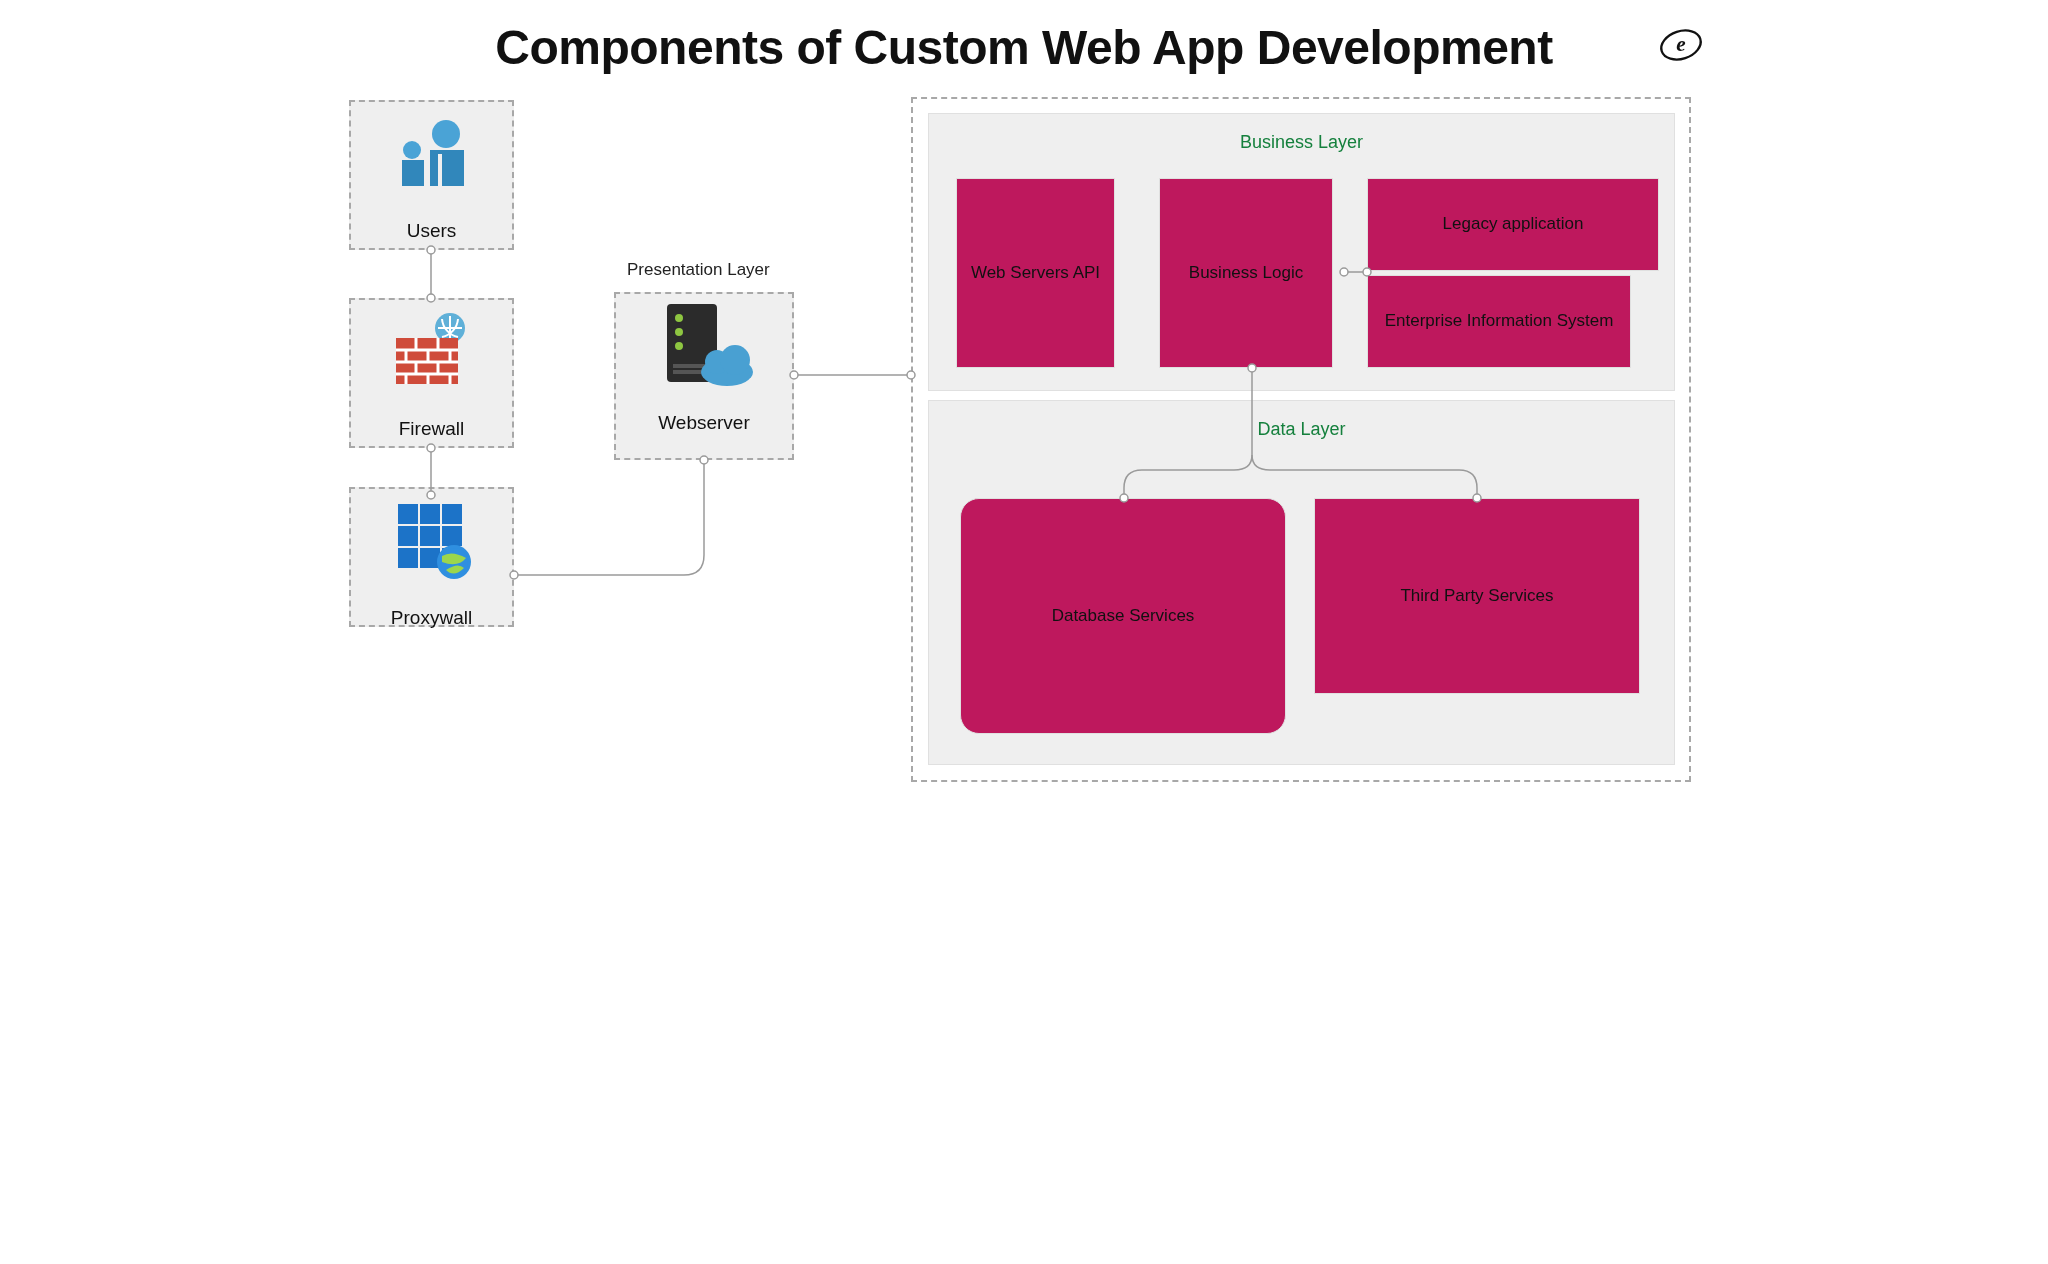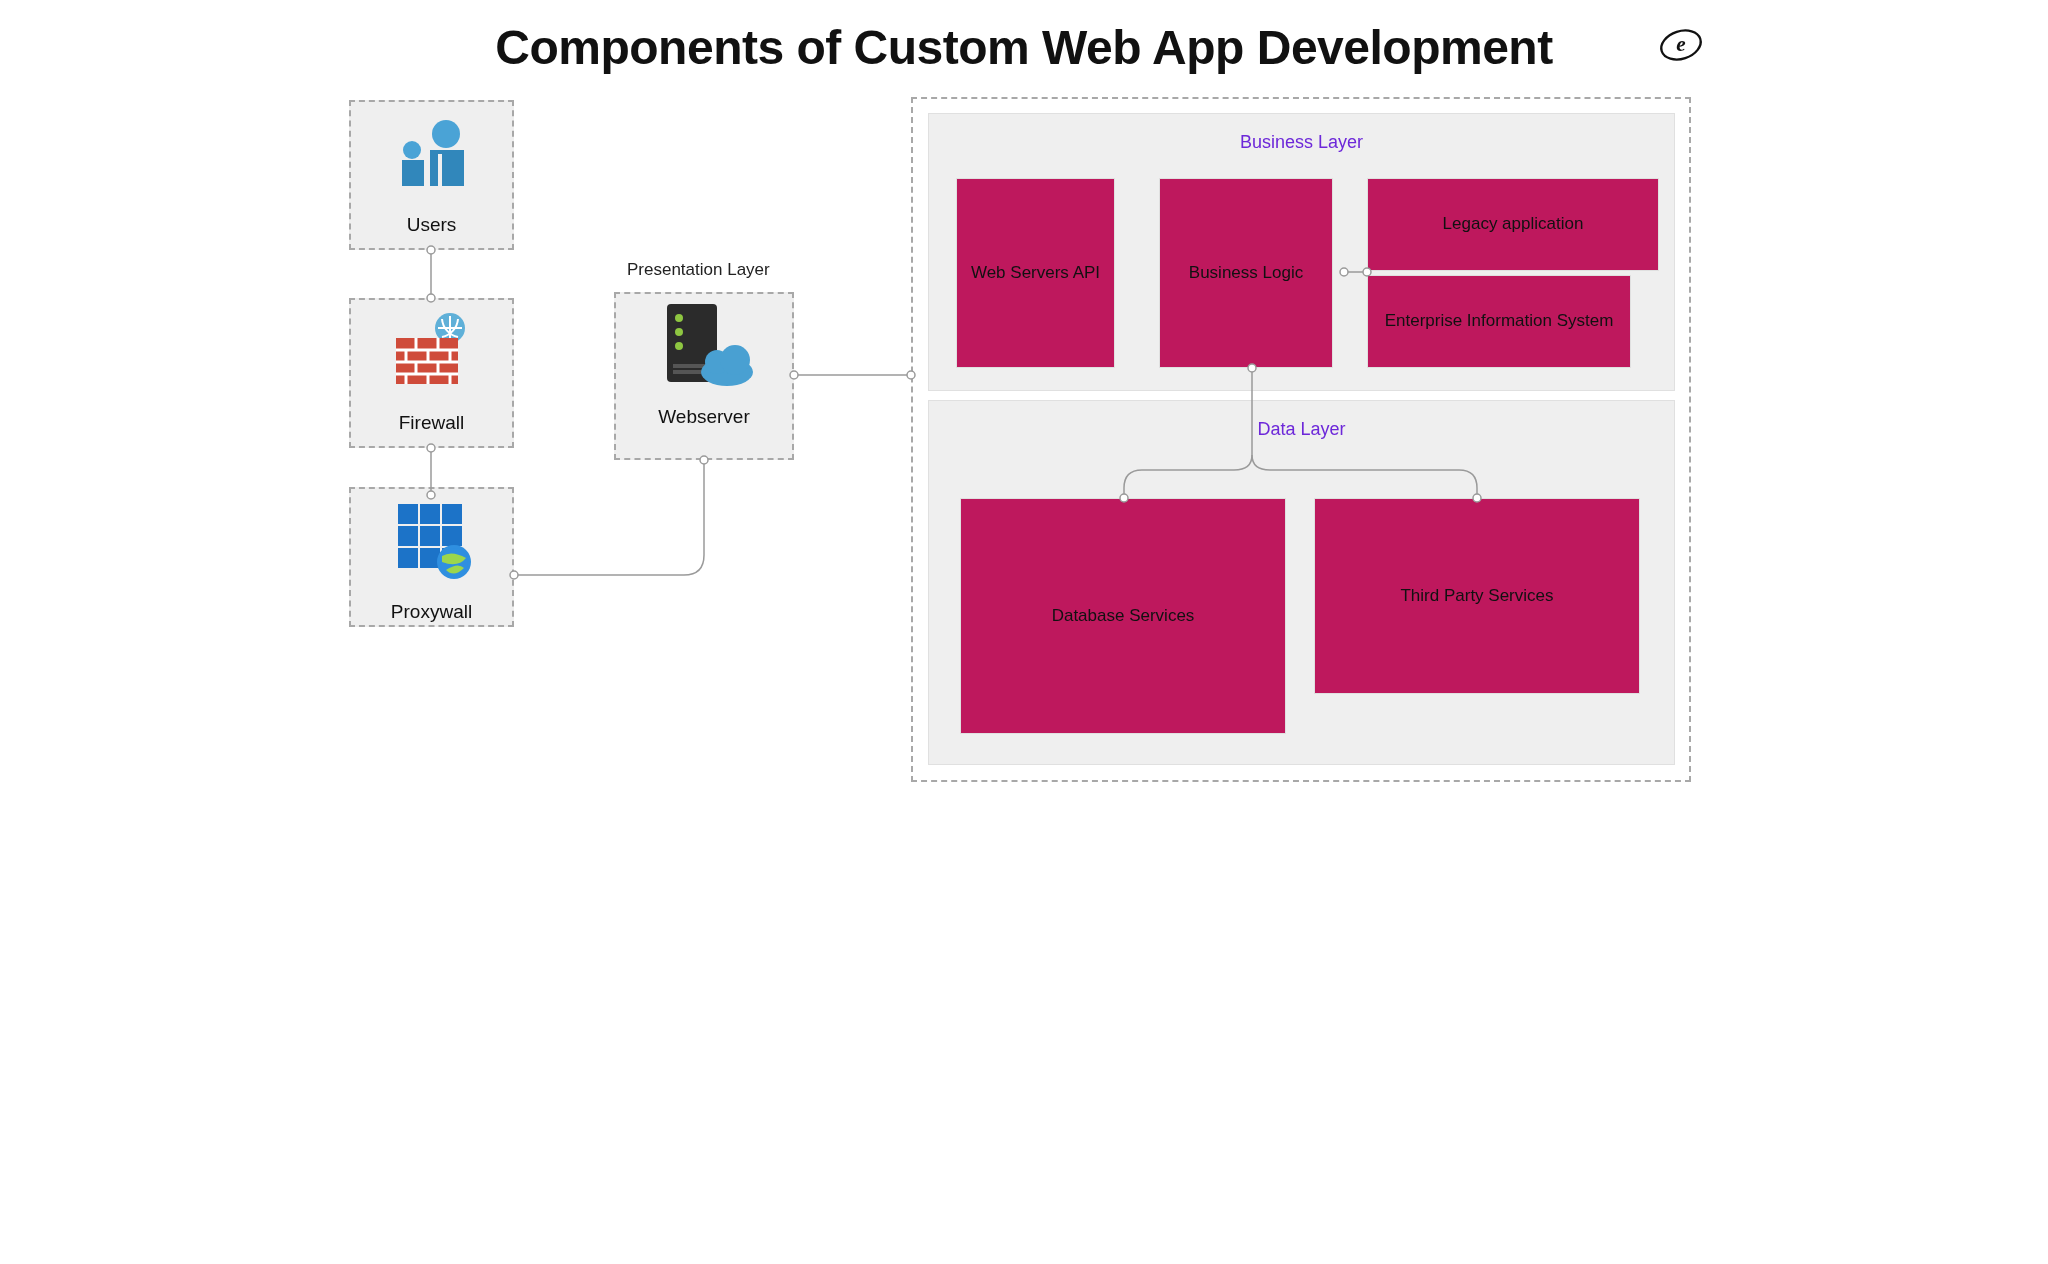--- a/index.html
+++ b/index.html
@@ -1,26 +1,26 @@
 <!DOCTYPE html>
 <html><head>
 <meta charset="utf-8">
 <style>
   html,body{margin:0;padding:0;background:#fff;font-family:Arial,Helvetica,sans-serif;color:#111;}
   .canvas{position:relative;width:1440px;height:889px;margin:0 auto;}
   .title{position:absolute;left:0;right:0;top:20px;text-align:center;font-weight:800;font-size:48px;letter-spacing:-0.5px;}
   .logo{position:absolute;top:22px;right:40px;width:46px;height:46px;}
   .logo svg{width:100%;height:100%;}
   .node{position:absolute;box-sizing:border-box;border:2px dashed #a8a8a8;background:#efefef;text-align:center;padding:10px 8px 16px;}
-  .node .label{font-size:19px;margin-top:18px;}
+  .node .label{font-size:19px;margin-top:24px;}
   .node .icon{height:84px;display:flex;align-items:center;justify-content:center;}
   .plabel{position:absolute;font-size:17px;color:#222;}
   .bigbox{position:absolute;box-sizing:border-box;border:2px dashed #a8a8a8;background:#fff;}
   .layerbox{position:absolute;box-sizing:border-box;background:#efefef;border:1px solid #e0e0e0;}
-  .layer-title{position:absolute;left:0;right:0;top:18px;text-align:center;font-size:18px;color:#6d28d9;}
+  .layer-title{position:absolute;left:0;right:0;top:18px;text-align:center;font-size:18px;color:#15803d;}
   .card{position:absolute;box-sizing:border-box;background:#be185d;border:1px solid #e0e0e0;display:flex;align-items:center;justify-content:center;text-align:center;font-size:17px;padding:6px 10px;line-height:1.35;}
   svg.conn{position:absolute;top:0;left:0;pointer-events:none;}
   .dot{fill:#fff;stroke:#9a9a9a;stroke-width:1.5;}
   .wire{stroke:#9a9a9a;stroke-width:1.5;fill:none;}
 </style>
 </head>
 <body>
 
 <div class="canvas">
 
@@ -125,21 +125,21 @@
     <div class="layer-title">Business Layer</div>
   </div>
   <div class="card" style="left:652px;top:178px;width:159px;height:190px;">Web Servers API</div>
   <div class="card" style="left:855px;top:178px;width:174px;height:190px;">Business Logic</div>
   <div class="card" style="left:1063px;top:178px;width:292px;height:93px;">Legacy application</div>
   <div class="card" style="left:1063px;top:275px;width:264px;height:93px;">Enterprise Information System</div>
 
   <div class="layerbox" style="left:624px;top:400px;width:747px;height:365px;">
     <div class="layer-title">Data Layer</div>
   </div>
-  <div class="card" style="left:656px;top:498px;width:326px;height:236px;">Database Services</div>
+  <div class="card" style="left:656px;top:498px;width:326px;height:236px;border-radius:19px;">Database Services</div>
   <div class="card" style="left:1010px;top:498px;width:326px;height:196px;">Third Party Services</div>
 
   <svg class="conn" width="1440" height="889">
 
     <line class="wire" x1="127" y1="250" x2="127" y2="298"></line>
     <circle class="dot" cx="127" cy="250" r="4"></circle>
       <circle class="dot" cx="127" cy="298" r="4"></circle>
 
     <line class="wire" x1="127" y1="448" x2="127" y2="495"></line>
     <circle class="dot" cx="127" cy="448" r="4"></circle>

